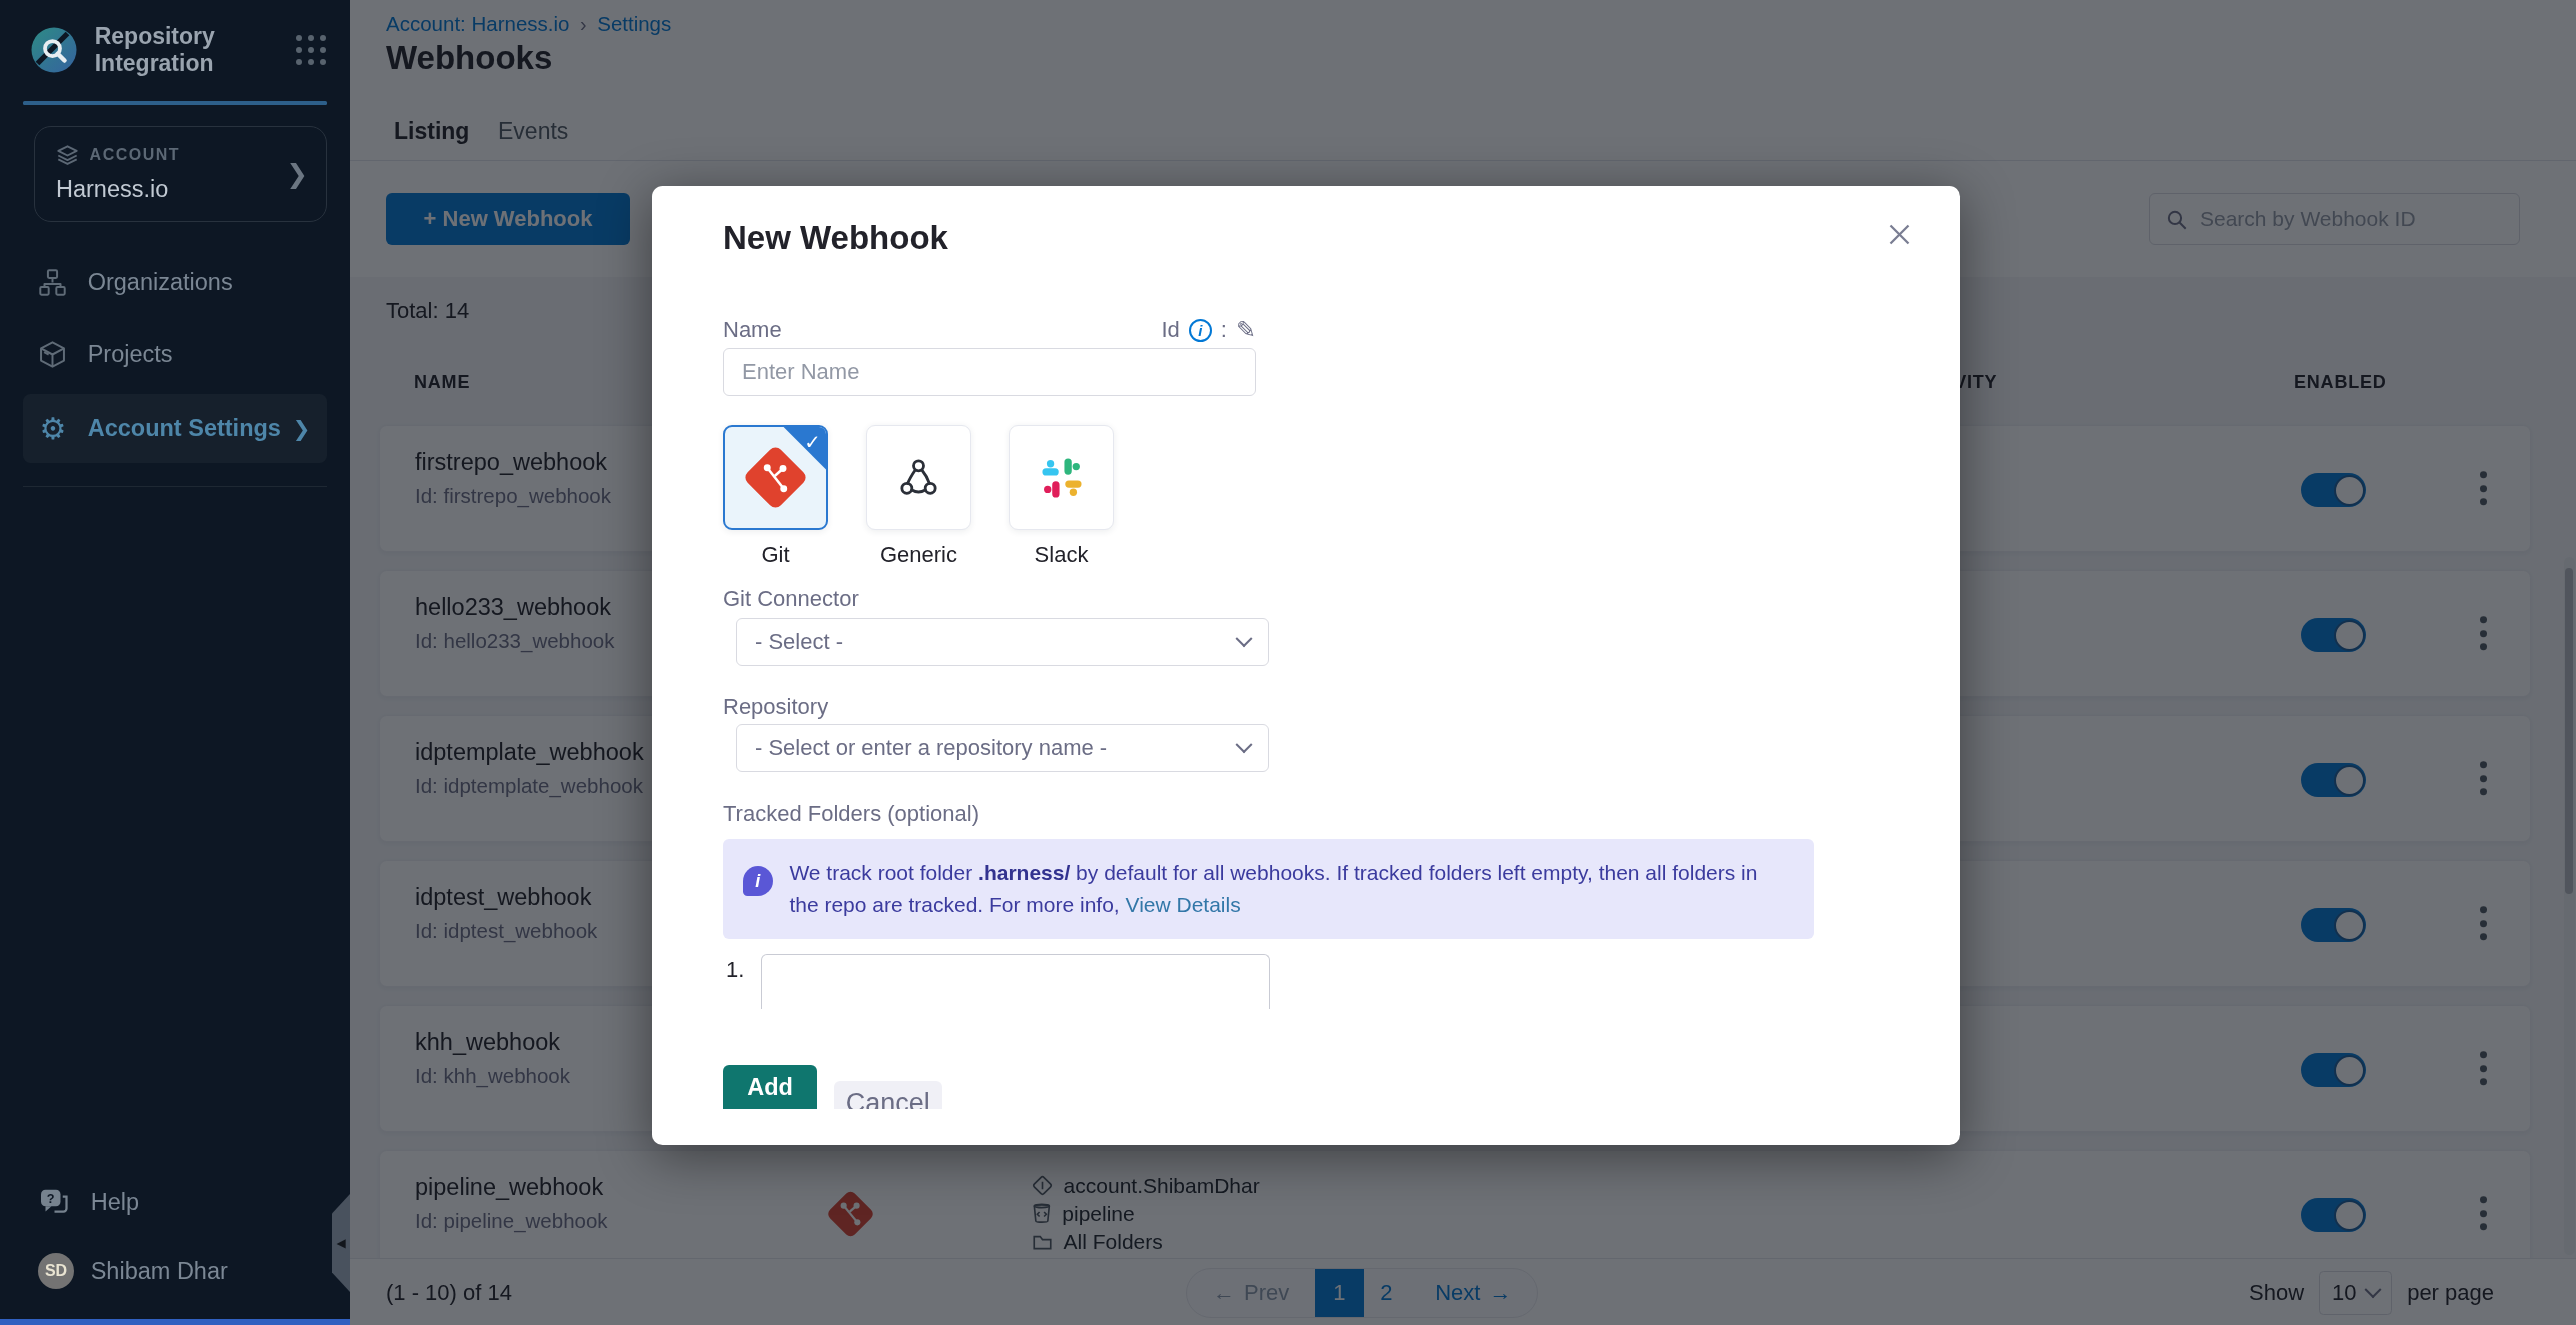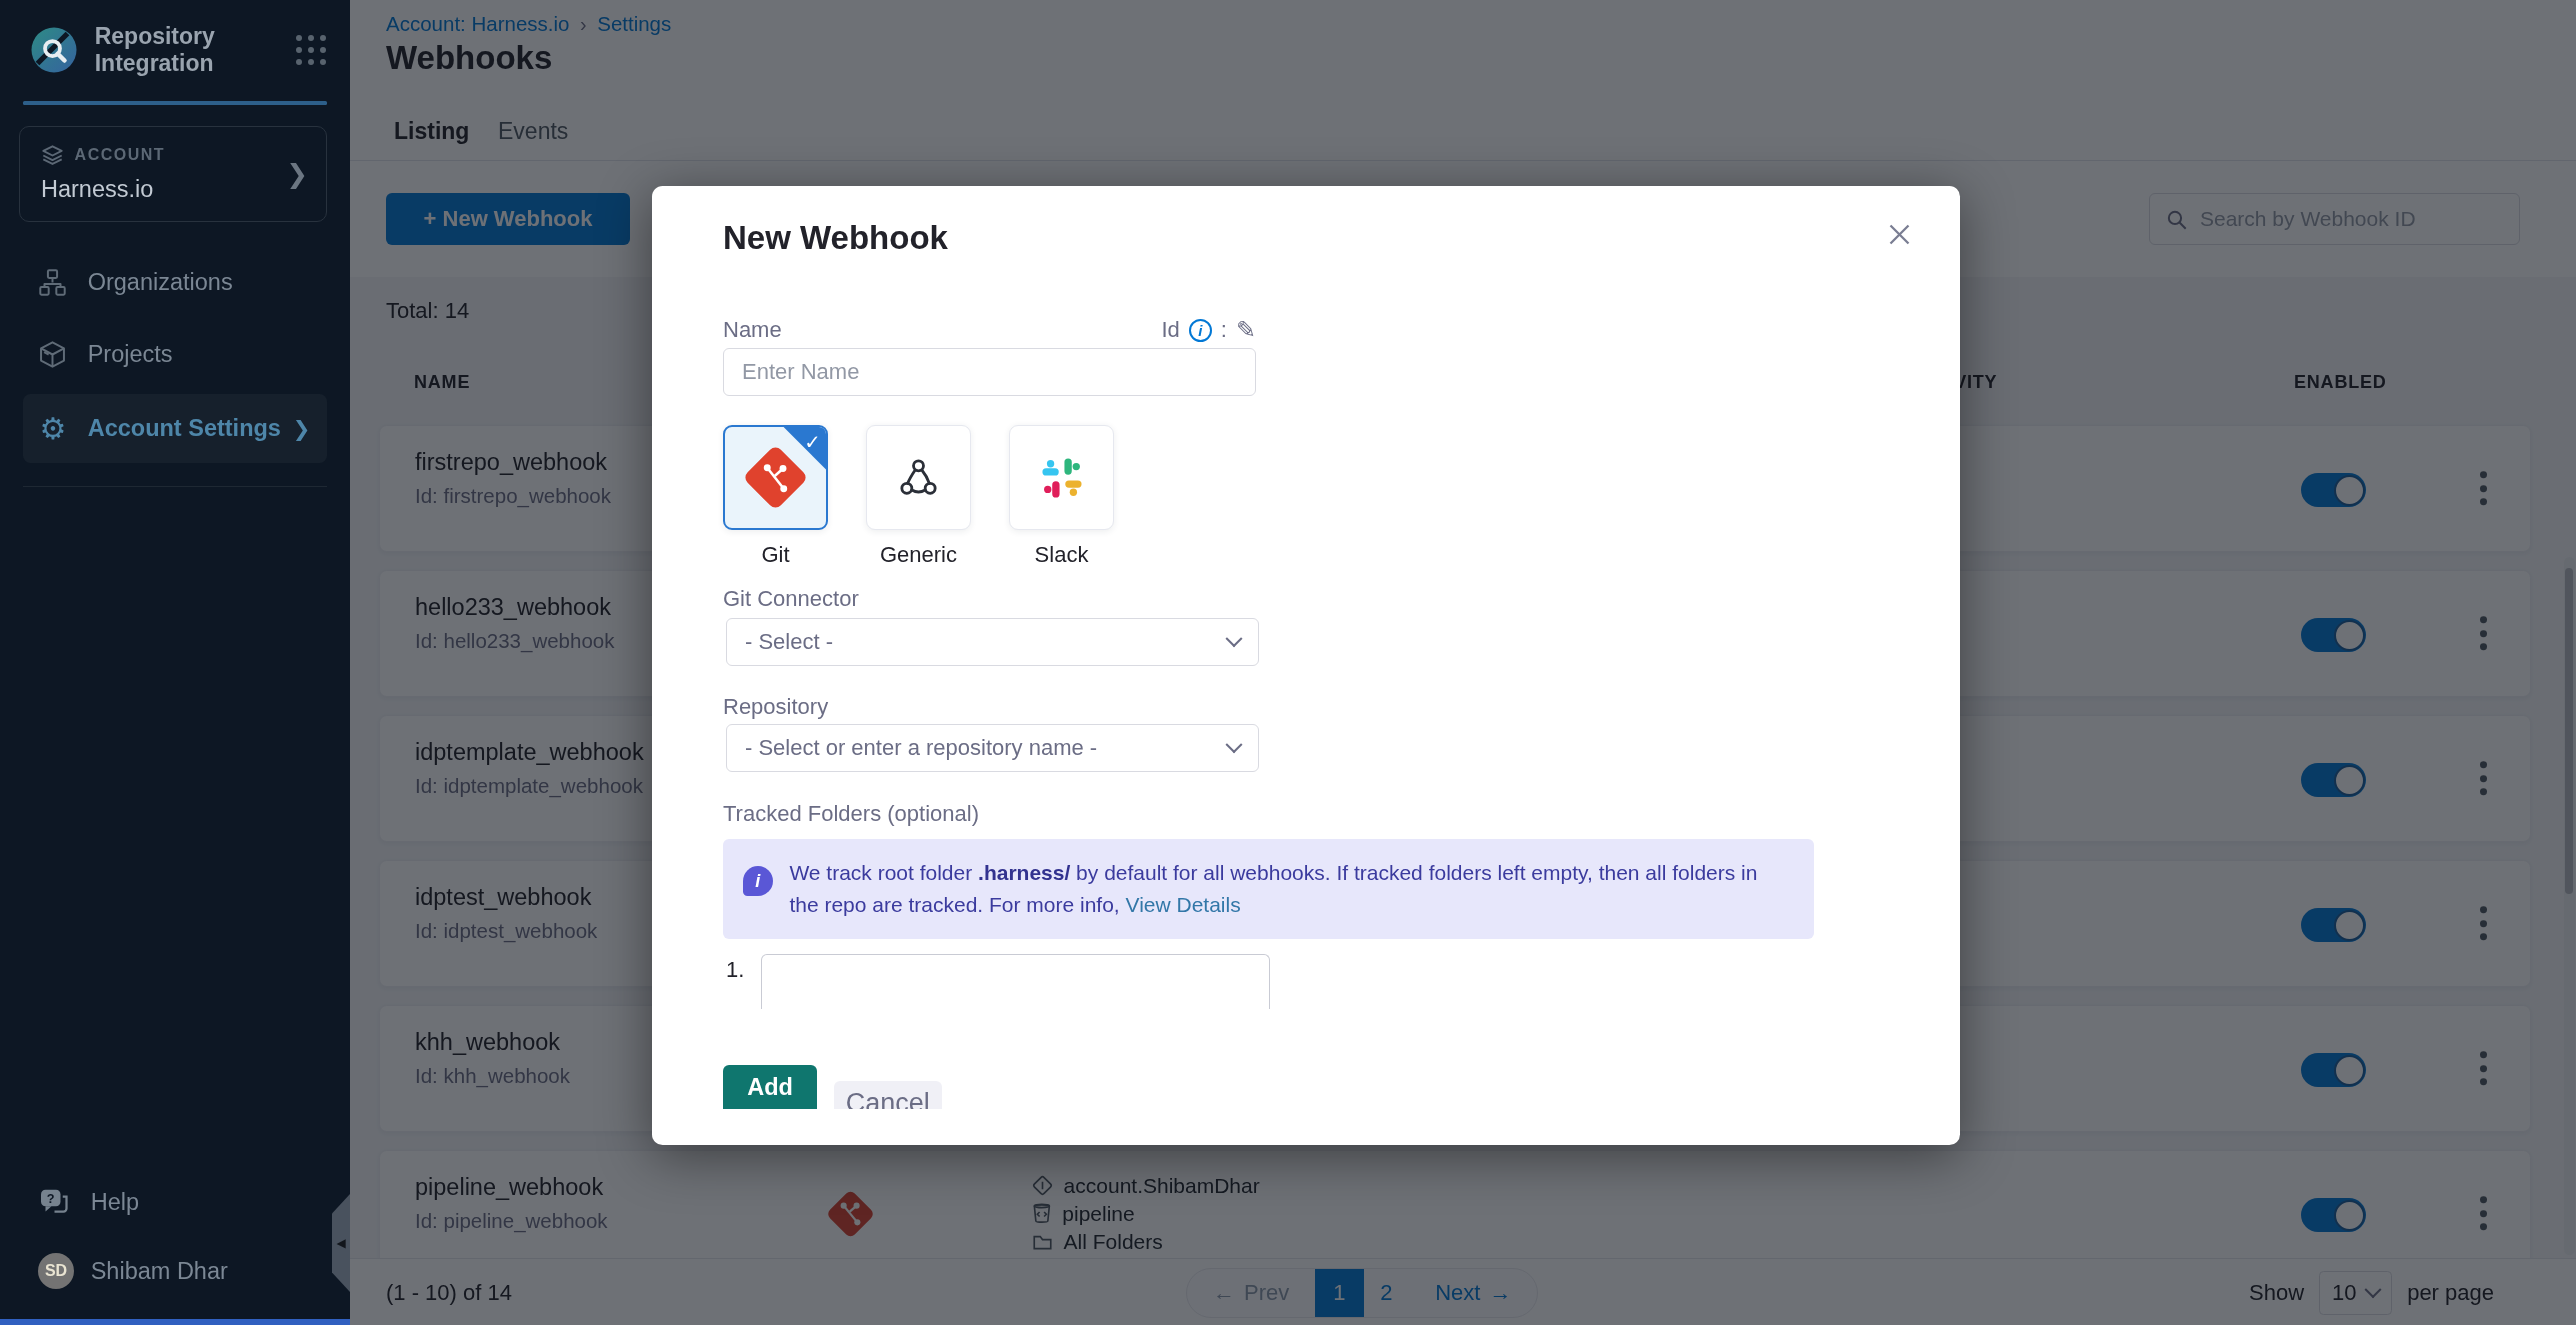--- a/index.html
+++ b/index.html
@@ -6,21 +6,21 @@
   html,body { width:2576px; height:1326px; overflow:hidden; }
   body { font-family:"Liberation Sans","DejaVu Sans",sans-serif; background:#ffffff; position:relative; color:#22222a; }
 
   
   .sidebar { position:absolute; left:0; top:0; width:350px; height:1326px; background:#0d1724; z-index:30; }
   .sb-head { display:flex; align-items:center; padding:23px 21px 19.7px 30px; }
   .sb-logo { width:48px; height:48px; border-radius:50%; flex:0 0 48px; }
   .sb-title { font-size:23px; font-weight:700; color:#9aa4af; line-height:27px; margin-left:16.7px; width:159px; }
   .sb-grid { margin-left:auto; }
   .sb-blue-divider { height:3.8px; background:#2d5f8a; margin:4.5px 23px 0 23px; border-radius:1.5px; }
-  .acct-card { margin:21px 23px 0 19px; border:1.5px solid #28323e; border-radius:10px; padding:16.7px 18px 18px 21px; position:relative; cursor:pointer; }
+  .acct-card { margin:21px 23px 0 34px; border:1.5px solid #28323e; border-radius:17px; padding:16.7px 18px 18px 21px; position:relative; cursor:pointer; }
   .acct-top { display:flex; align-items:center; gap:10.6px; }
   .acct-label { font-size:16px; font-weight:700; letter-spacing:1.5px; color:#5c6875; }
   .acct-name { font-size:23.5px; color:#c2cad3; margin-top:9px; }
   .acct-chev { position:absolute; right:18px; top:50%; transform:translateY(-50%); font-size:26px; color:#6b7682; }
   .nav { margin-top:30px; padding:0 23px; }
   .nav-item { display:flex; align-items:center; gap:19.7px; padding:16.7px 15px; border-radius:7.6px; color:#7b8794; font-size:23.5px; cursor:pointer; position:relative; margin-bottom:9px; }
   .nav-item .ni-icon { width:30px; text-align:center; }
   .nav-item.active { background:#16202c; color:#4e86a9; font-weight:600; }
   .nav-item.active .chev { position:absolute; right:16.7px; font-size:21px; color:#4e86a9; }
   .sb-divider { height:1.5px; background:#1e2833; margin:23px 23px 0 23px; }
@@ -98,21 +98,21 @@
   .type-card.selected { border:2.3px solid #2a78d0; background:#eaf4fb; overflow:hidden; }
   .sel-corner { position:absolute; right:-0.8px; top:-0.8px; width:44px; height:44px; background:#2a78d0; clip-path:polygon(0 0,100% 0,100% 100%); }
   .sel-check { position:absolute; right:5.3px; top:3.8px; color:#fff; font-size:19.7px; font-weight:700; }
   .card-labels { position:absolute; left:71px; top:356px; display:flex; }
   .card-label { width:105px; text-align:center; font-size:22px; color:#22222a; }
   .card-label + .card-label { margin-left:38px; }
   .git-diamond { width:47px; height:47px; background:#e0422d; border-radius:7.6px; transform:rotate(45deg); display:flex; align-items:center; justify-content:center; }
   .git-diamond svg { transform:rotate(-45deg); }
 
   .fgroup-label { position:absolute; left:71px; font-size:22px; color:#6b6d85; }
-  .m-select { position:absolute; left:74px; width:533px; height:48px; border:1.5px solid #d9dae1; border-radius:6px; display:flex; align-items:center; justify-content:space-between; padding:0 18px; font-size:22px; color:#6b6d85; cursor:pointer; background:#fff; }
+  .m-select { position:absolute; left:84px; width:533px; height:48px; border:1.5px solid #d9dae1; border-radius:6px; display:flex; align-items:center; justify-content:space-between; padding:0 18px; font-size:22px; color:#6b6d85; cursor:pointer; background:#fff; }
   .banner { position:absolute; left:71px; top:653px; width:1091px; min-height:85px; background:#e7e7fb; border-radius:6px; padding:18px 30px 18px 19.7px; display:flex; gap:16.7px; }
   .binfo { flex:0 0 30px; width:30px; height:30px; border-radius:50% 50% 50% 4.5px; background:#5a57d6; color:#fff; display:flex; align-items:center; justify-content:center; font-size:18px; font-weight:700; font-style:italic; margin-top:9px; }
   .btext { font-size:21px; line-height:32px; color:#3b3b9e; }
   .btext b { color:#32328f; }
   .blink { color:#3277a8; cursor:pointer; }
   .folder-row { position:absolute; left:74px; top:768px; display:flex; gap:16.7px; align-items:flex-start; }
   .folder-index { font-size:22px; color:#22222a; margin-top:3px; }
   .folder-input { width:509px; height:55px; border:1.5px solid #c9cbd4; border-bottom:none; border-radius:6px 6px 0 0; background:#fff; }
   .m-actions { position:absolute; left:71px; top:879px; height:44px; overflow:hidden; display:flex; gap:16.7px; }
   .btn-add { width:94px; height:65px; background:#0f766e; color:#fff; border:none; border-radius:6px; font-size:23.5px; font-weight:600; cursor:pointer; font-family:inherit; padding-bottom:19.7px; }

